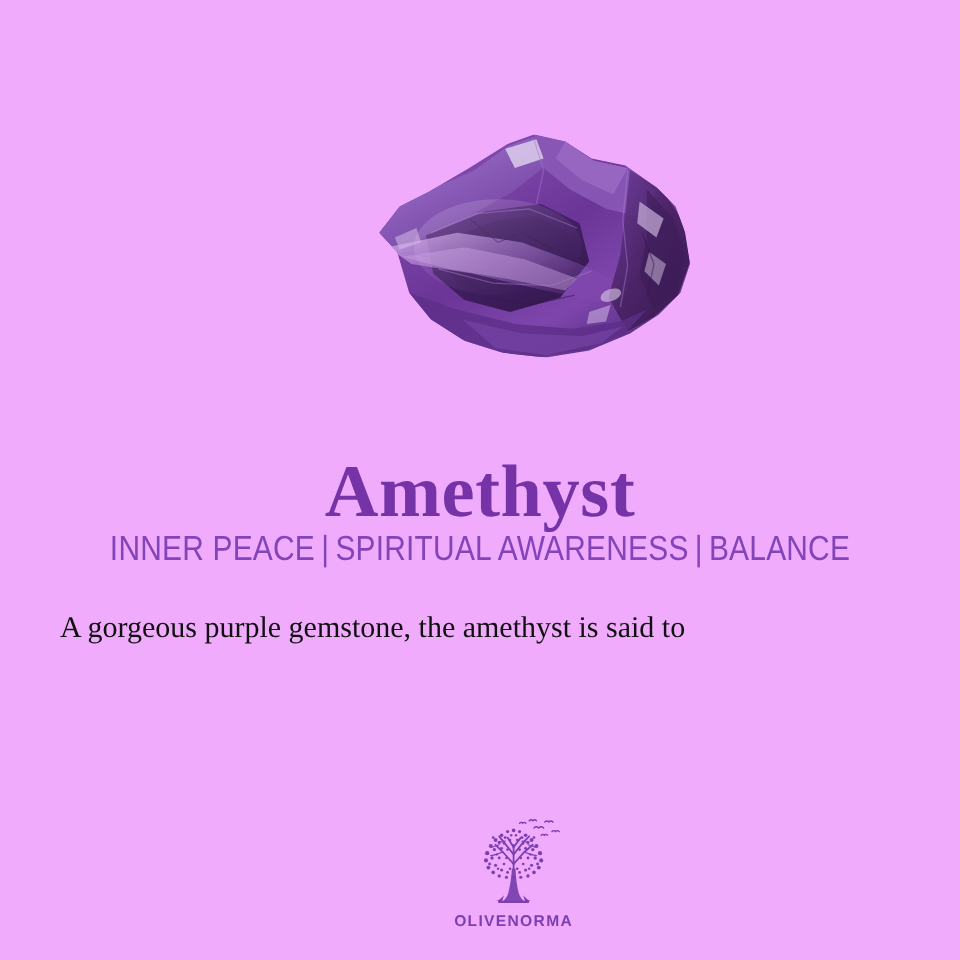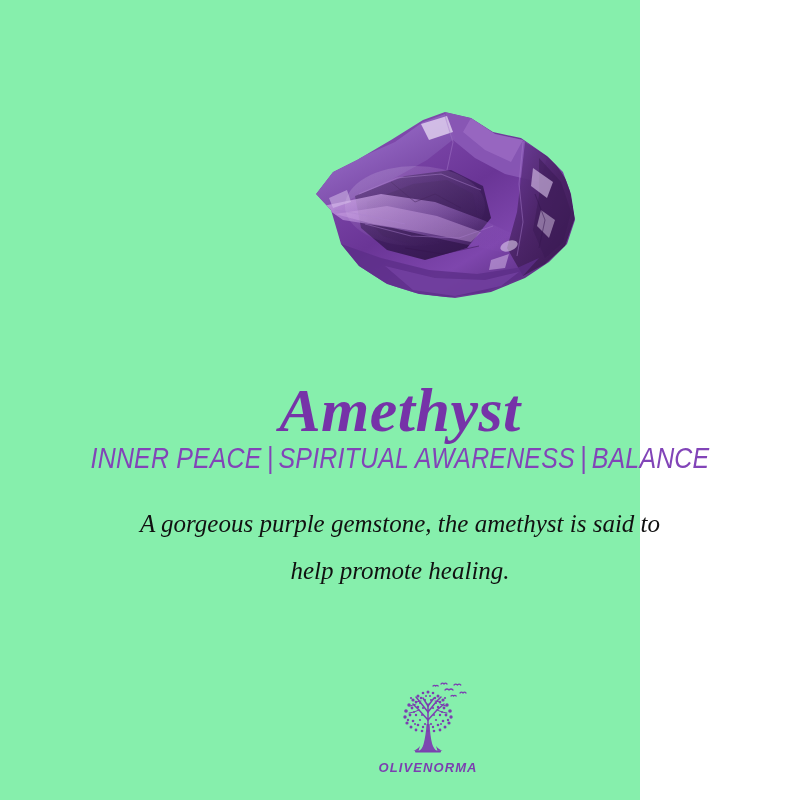--- a/index.html
+++ b/index.html
@@ -10,27 +10,26 @@
   body {
     width: 800px;
     height: 800px;
     background: #ffffff;
     font-family: "Liberation Sans", sans-serif;
     overflow: hidden;
   }
 
   .card {
     position: relative;
-    width: 640px;
+    width: 800px;
     height: 800px;
-    background: #86efac;
+    background: #f0abfc;
     display: flex;
     flex-direction: column;
     align-items: center;
-    font-style: italic;
   }
 
   
   .gem-figure {
     position: absolute;
     left: 255px;
     top: 82px;
     width: 292px;
     height: 212px;
   }
@@ -77,21 +76,21 @@
     padding: 0 6px;
     font-weight: 300;
   }
 
   
   .description {
     position: absolute;
     top: 500px;
     left: 50px;
     width: 700px;
-    text-align: center;
+    text-align: left;
     font-family: "Liberation Serif", "DejaVu Serif", serif;
     font-size: 25px;
     font-weight: 400;
     line-height: 47px;
     color: #111111;
   }
   .description .dline {
     display: block;
     white-space: nowrap;
   }
@@ -220,21 +219,20 @@
   </figure>
 
   <h1 class="title">Amethyst</h1>
 
   <div class="subtitle">
     <span>INNER PEACE</span><span class="sep">|</span><span>SPIRITUAL AWARENESS</span><span class="sep">|</span><span>BALANCE</span>
   </div>
 
   <div class="description">
     <span class="dline">A gorgeous purple gemstone, the amethyst is said to</span>
-    <span class="dline">help promote healing.</span>
   </div>
 
   <div class="brand">
     <svg class="brand-mark" viewBox="0 0 86 78" xmlns="http://www.w3.org/2000/svg">
       <g fill="#7b3fb0">
 
         <path d="M41.6,44 C41,52 40.2,58 38.6,64 C37.6,67.5 36,69.8 33.6,71.4 L52.4,71.4
                  C49.8,69.8 48.2,67.4 47.2,64 C45.8,58.4 45,52.4 44.6,44 Z" opacity="0.95"></path>
         <rect x="30" y="70.6" width="26" height="1.9" rx="0.9"></rect>
 

